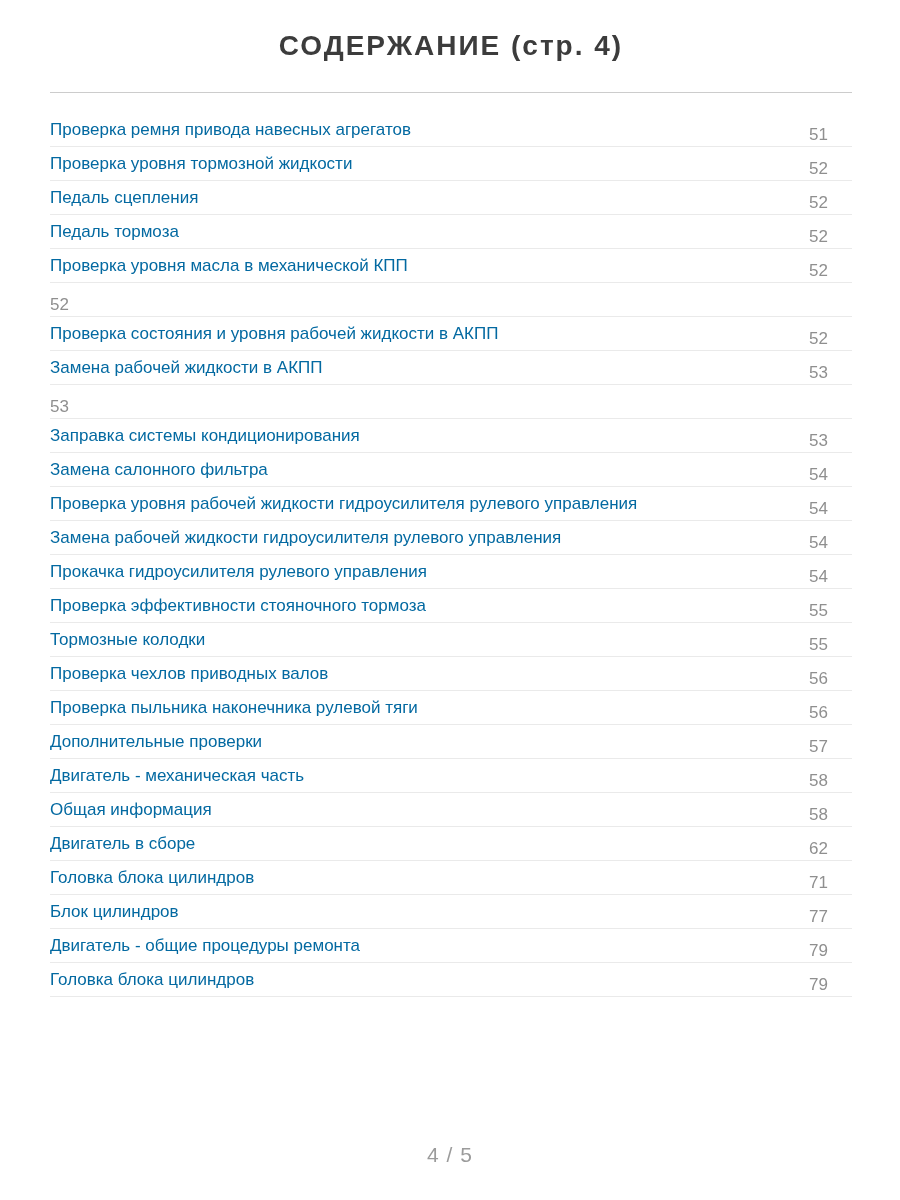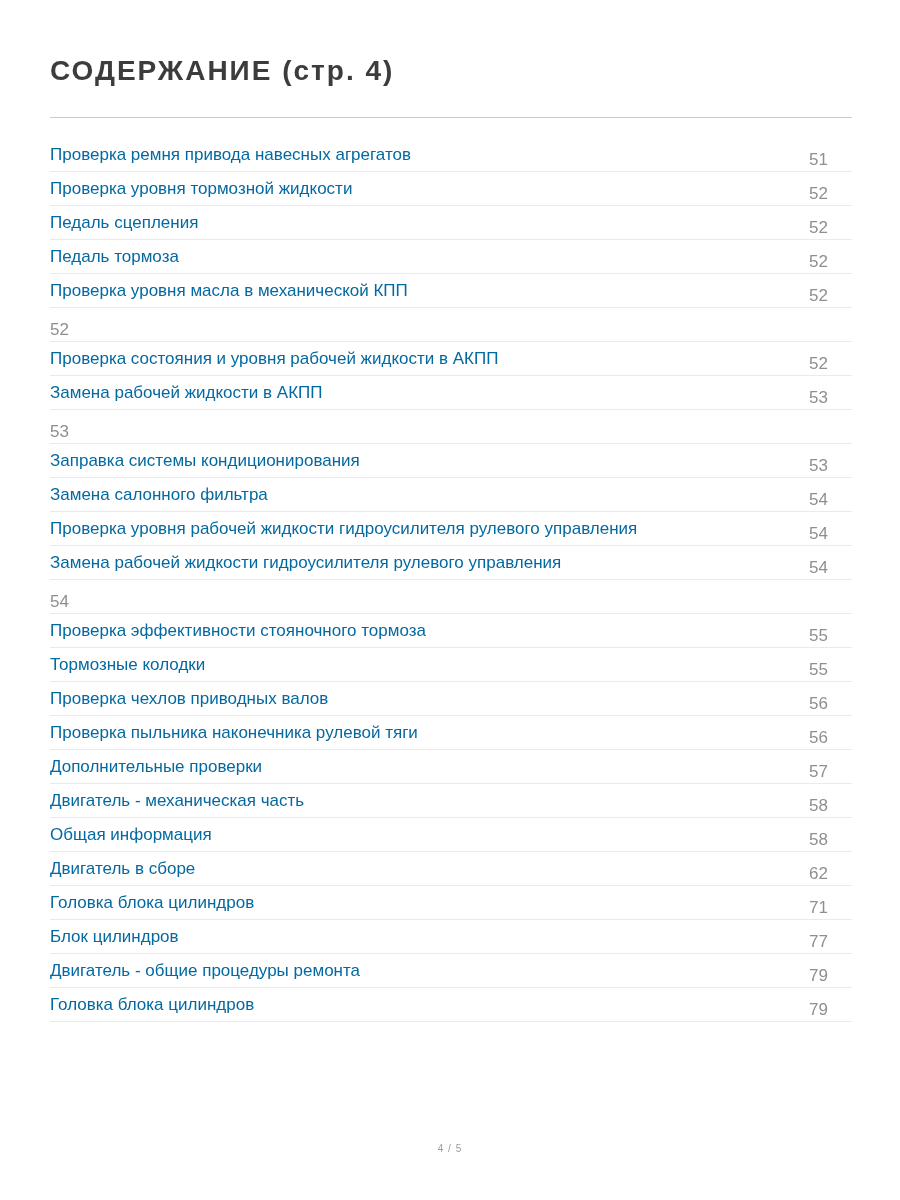--- a/index.html
+++ b/index.html
@@ -13,22 +13,22 @@
   .page {
     position: relative;
     width: 900px;
     height: 1200px;
     background: #ffffff;
   }
   .content {
     margin: 0 48px 0 50px;
   }
   h1.title {
-    padding-top: 55px;
-    text-align: left;
+    padding-top: 30px;
+    text-align: center;
     font-size: 28px;
     font-weight: bold;
     letter-spacing: 2px;
     color: #3c3c3c;
     line-height: 1.15;
   }
   .title-divider {
     margin-top: 30px;
     height: 0;
     border-bottom: 1px solid #cccccc;
@@ -56,21 +56,21 @@
     text-align: right;
     flex-shrink: 0;
     margin-top: 10px;
   }
   .footer {
     position: absolute;
     left: 0;
     right: 0;
     top: 1143px;
     text-align: center;
-    font-size: 10px;
+    font-size: 21px;
     color: #9b9b9b;
     letter-spacing: 1px;
   }
 </style>
 </head>
 <body>
 
 <div class="page">
   <div class="content">
     <h1 class="title">СОДЕРЖАНИЕ (стр. 4)</h1>
@@ -133,20 +133,21 @@
     <span class="toc-label">Проверка уровня рабочей жидкости гидроусилителя рулевого управления</span>
     <span class="toc-page">54</span>
   </div>
 
   <div class="toc-row">
     <span class="toc-label">Замена рабочей жидкости гидроусилителя рулевого управления</span>
     <span class="toc-page">54</span>
   </div>
 
   <div class="toc-row">
+    <span class="toc-label">Прокачка гидроусилителя рулевого управления</span>
     <span class="toc-page">54</span>
   </div>
 
   <div class="toc-row">
     <span class="toc-label">Проверка эффективности стояночного тормоза</span>
     <span class="toc-page">55</span>
   </div>
 
   <div class="toc-row">
     <span class="toc-label">Тормозные колодки</span>

